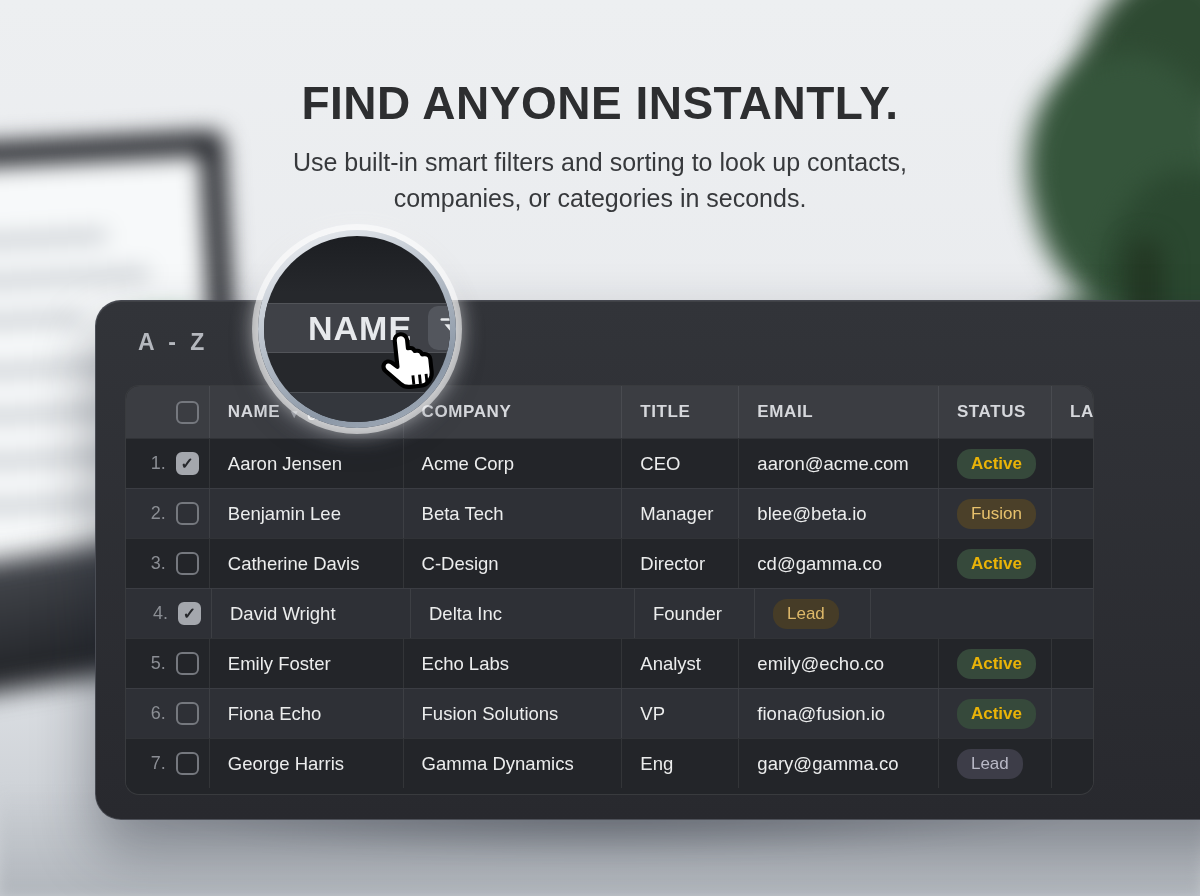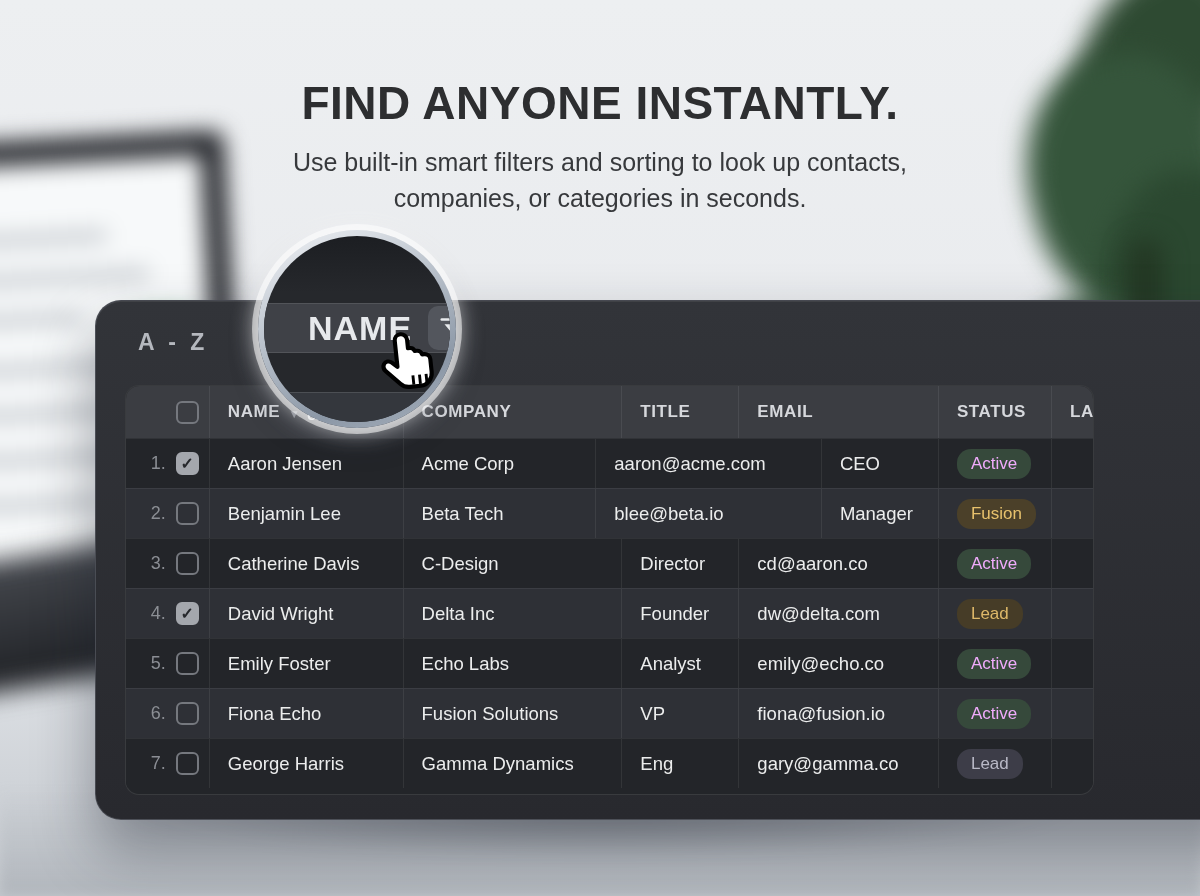--- a/index.html
+++ b/index.html
@@ -64,21 +64,21 @@
   .tbody-row:nth-child(even) .tr-inner, .tr.alt { background:#2e3036; }
   .cell-text { font-size:18.5px; color:#eceded; }
   .rownum { font-size:18px; color:#8b8e94; }
   .checkbox { width:23px; height:23px; border-radius:6px; border:2px solid #75787e; flex:none;
               display:flex; align-items:center; justify-content:center; font-size:16px; font-weight:700; color:#26282c; }
   .checkbox.checked { background:#a4a7ad; border-color:#a4a7ad; }
   .sort-tri { font-size:12px; color:#90939a; margin:3px 6px 0 8px; }
   .filter-query { font-size:23px; font-weight:400; color:#eceded; letter-spacing:.5px; }
   .caret { font-size:22px; color:#d8dade; font-weight:400; margin-left:6px; }
   .badge { display:inline-block; padding:5px 14px; border-radius:14px; font-size:17px; line-height:20px; }
-  .badge.active     { background:#36493b; color:#f0abfc; }
+  .badge.active     { background:#36493b; color:#eab308;font-weight:bold; }
   .badge.pending    { background:#4b4029; color:#e7c16c; }
   .badge.lead-amber { background:#463c27; color:#ddb869; }
   .badge.lead-gray  { background:#3d3d48; color:#b9b9c6; }
 
   
   .magnifier {
     position:absolute; left:258px; top:230px; width:198px; height:198px; border-radius:50%;
     padding:6px;
     background:linear-gradient(155deg,#f2f4f7 0%,#c2c9d2 35%,#8b97a6 75%,#a8b1bd 100%);
     box-shadow:0 0 0 6px rgba(255,255,255,.55), 0 0 26px rgba(255,255,255,.9), 0 14px 30px rgba(30,38,52,.30);
@@ -170,49 +170,49 @@
     <div class="td c0">
       <span class="rownum">1.</span>
       <span class="checkbox checked">✓</span>
     </div>
     <div class="td c1">
               <span class="cell-text">Aaron Jensen</span>
             </div>
     <div class="td c2">
               <span class="cell-text">Acme Corp</span>
             </div>
+    <div class="td c3">
+              <span class="cell-text">CEO</span>
+            </div>
     <div class="td c4">
               <span class="cell-text">aaron@acme.com</span>
             </div>
-    <div class="td c3">
-              <span class="cell-text">CEO</span>
-            </div>
     <div class="td c5">
               <span class="badge active">Active</span>
             </div>
     <div class="td c6"></div>
   </div>
 
   <div class="tr alt">
     <div class="td c0">
       <span class="rownum">2.</span>
       <span class="checkbox"></span>
     </div>
     <div class="td c1">
               <span class="cell-text">Benjamin Lee</span>
             </div>
     <div class="td c2">
               <span class="cell-text">Beta Tech</span>
             </div>
+    <div class="td c3">
+              <span class="cell-text">Manager</span>
+            </div>
     <div class="td c4">
               <span class="cell-text">blee@beta.io</span>
             </div>
-    <div class="td c3">
-              <span class="cell-text">Manager</span>
-            </div>
     <div class="td c5">
               <span class="badge pending">Fusion</span>
             </div>
     <div class="td c6"></div>
   </div>
 
   <div class="tr">
     <div class="td c0">
       <span class="rownum">3.</span>
       <span class="checkbox"></span>
@@ -220,44 +220,41 @@
     <div class="td c1">
               <span class="cell-text">Catherine Davis</span>
             </div>
     <div class="td c2">
               <span class="cell-text">C-Design</span>
             </div>
     <div class="td c3">
               <span class="cell-text">Director</span>
             </div>
     <div class="td c4">
-              <span class="cell-text">cd@aaron.co</span>
+              <span class="cell-text">cd@gamma.co</span>
             </div>
     <div class="td c5">
               <span class="badge active">Active</span>
             </div>
     <div class="td c6"></div>
   </div>
 
   <div class="tr alt">
     <div class="td c0">
       <span class="rownum">4.</span>
       <span class="checkbox checked">✓</span>
     </div>
     <div class="td c1">
               <span class="cell-text">David Wright</span>
             </div>
     <div class="td c2">
               <span class="cell-text">Delta Inc</span>
             </div>
     <div class="td c3">
               <span class="cell-text">Founder</span>
-            </div>
-    <div class="td c4">
-              <span class="cell-text">dw@delta.com</span>
             </div>
     <div class="td c5">
               <span class="badge lead-amber">Lead</span>
             </div>
     <div class="td c6"></div>
   </div>
 
   <div class="tr">
     <div class="td c0">
       <span class="rownum">5.</span>

